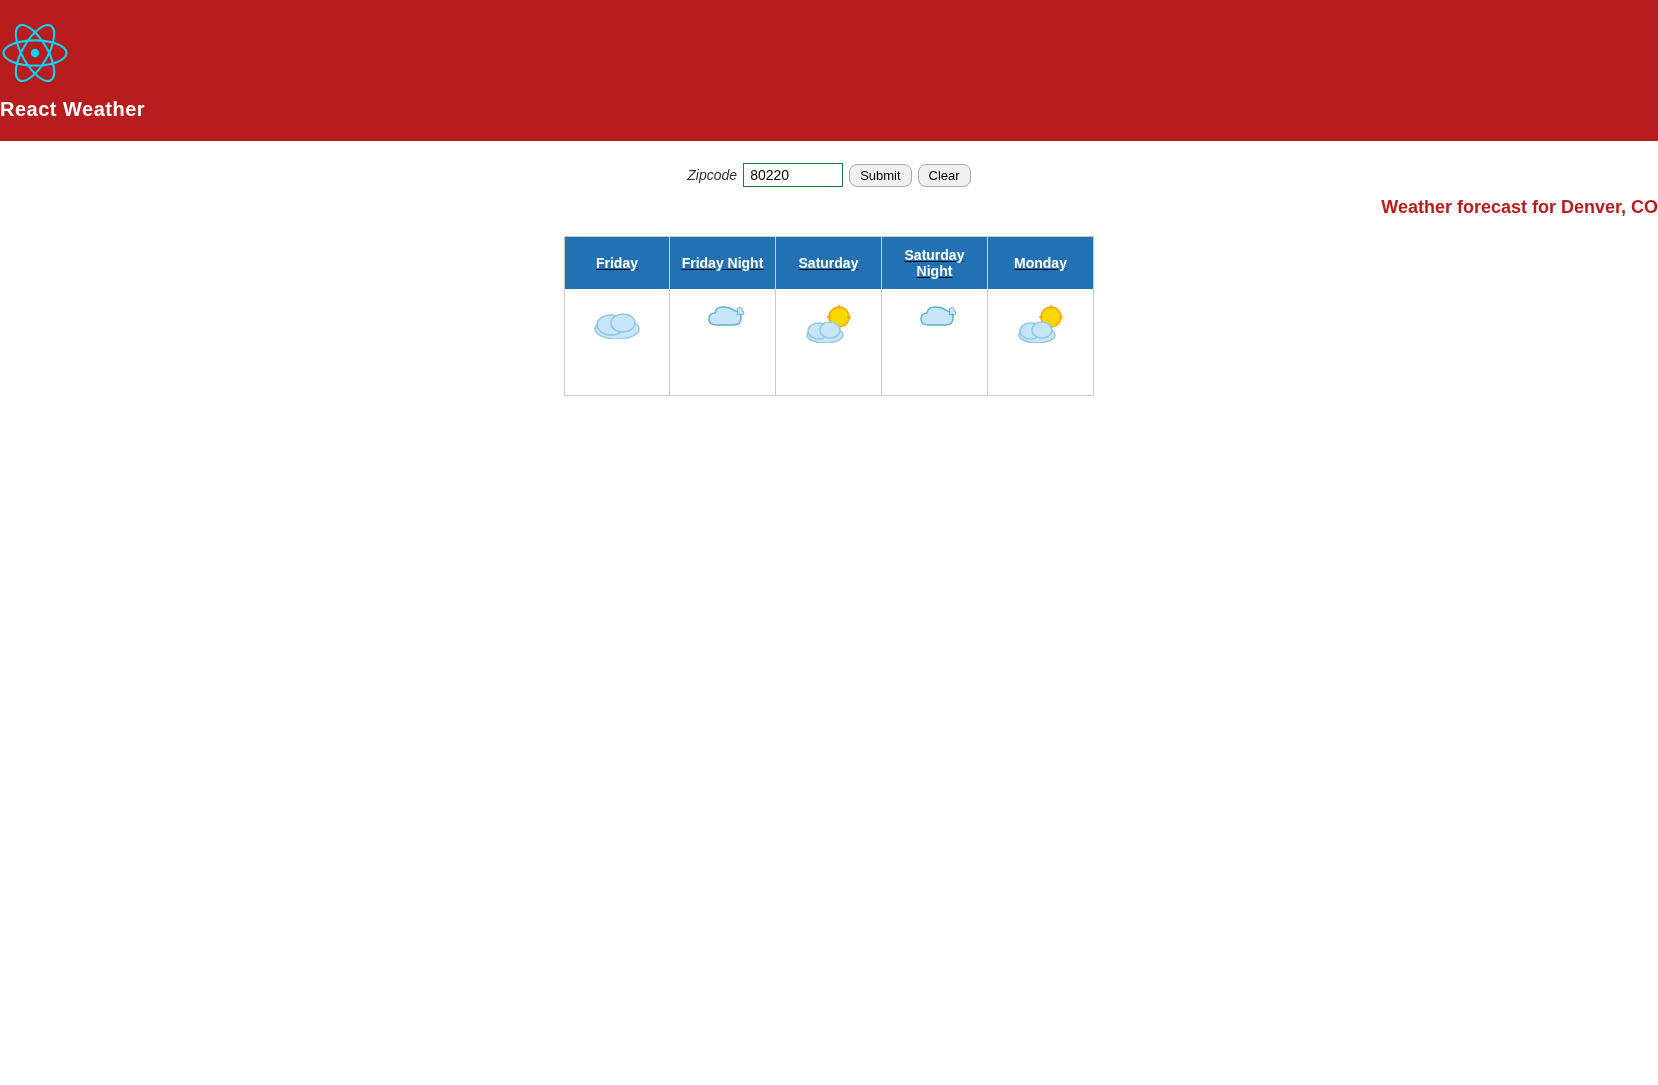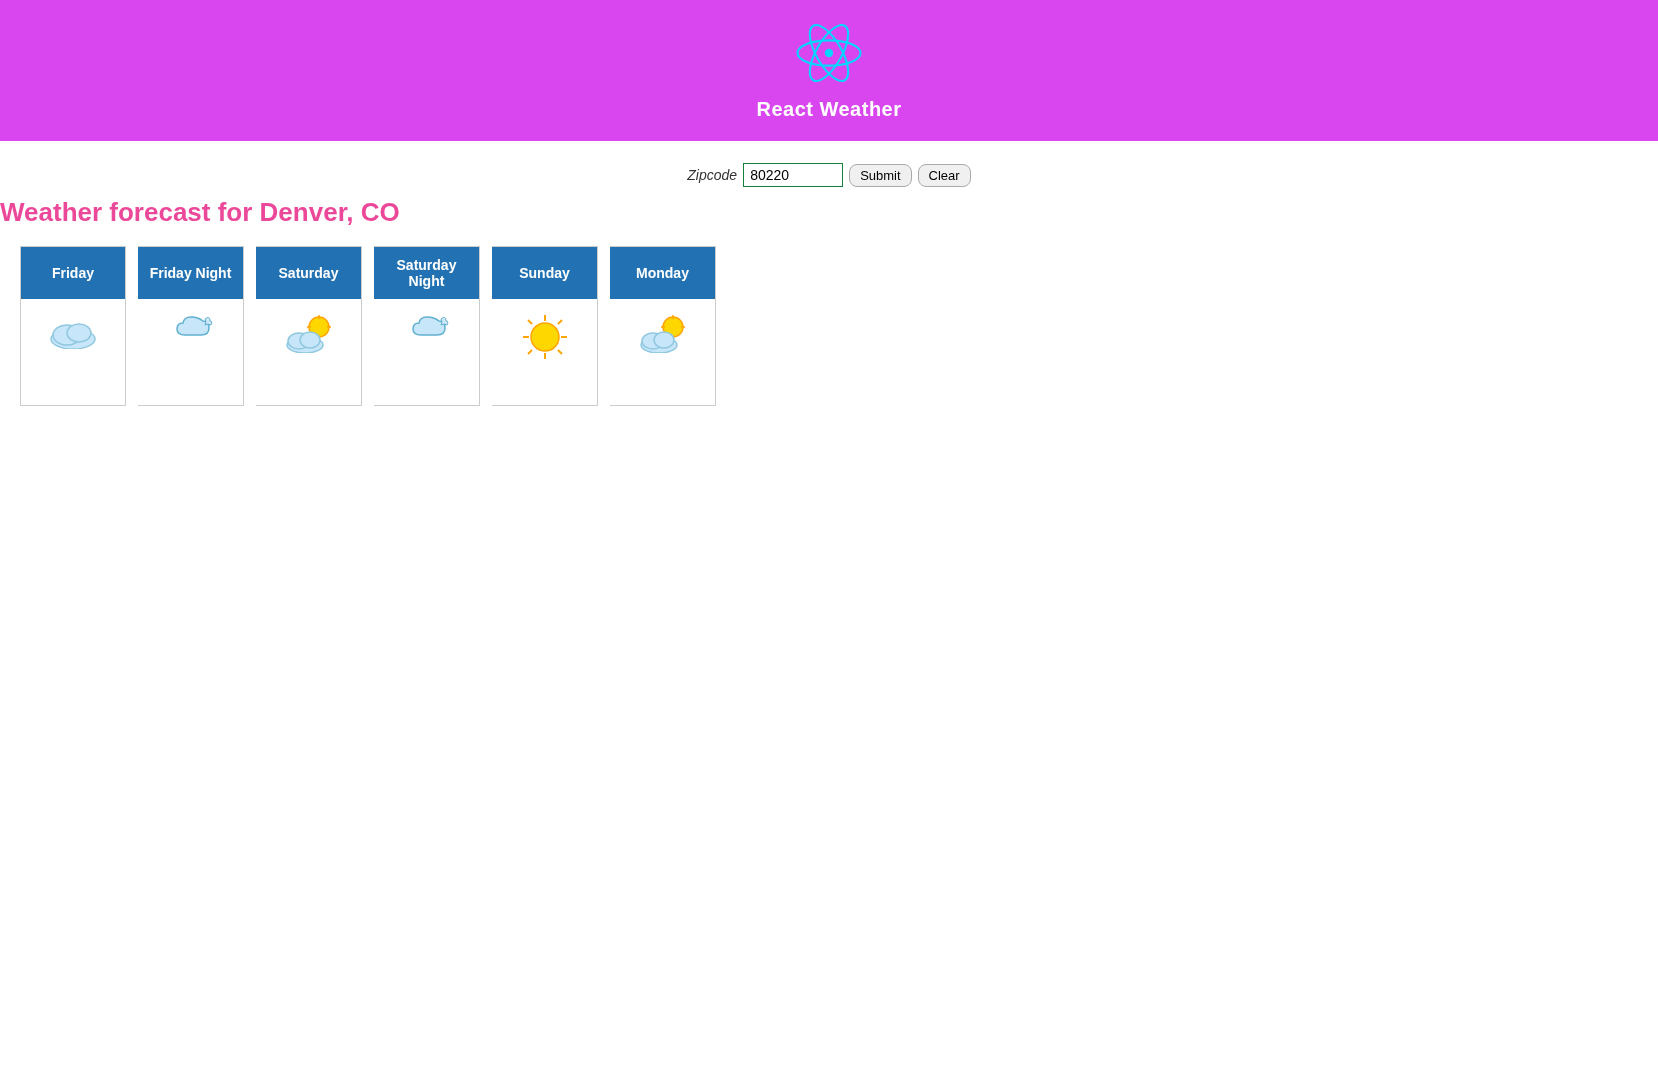--- a/index.html
+++ b/index.html
@@ -7,24 +7,23 @@
       margin: 0;
       padding: 0;
     }
 
     body {
       font-family: Arial, Helvetica, sans-serif;
       background: #ffffff;
     }
 
     header {
-      background: #d946ef;
+      background: #b91c1c;
       display: flex;
       flex-direction: column;
-      align-items: center;
       padding: 18px 0 20px 0;
     }
 
     .react-logo {
       width: 70px;
       height: 70px;
       margin-bottom: 10px;
     }
 
     .app-title {
@@ -58,32 +57,33 @@
     .btn {
       padding: 3px 10px;
       font-size: 13px;
       border: 1px solid #aaa;
       background: #f0f0f0;
       cursor: pointer;
       border-radius: 8px;
     }
 
     .forecast-title {
-      text-align: left;
-      font-size: 26px;
+      text-align: right;
+      font-size: 18px;
       font-weight: bold;
       margin-bottom: 18px;
-      color: #ec4899;
+      color: #b91c1c;
     }
 
     .forecast-grid {
       display: flex;
-      justify-content: flex-start;
-      gap: 12px;
+      justify-content: center;
+      gap: 0;
       padding: 0 20px;
+      text-decoration: underline;
     }
 
     .day-card {
       display: flex;
       flex-direction: column;
       align-items: center;
       border: 1px solid #ccc;
       width: 106px;
       min-height: 160px;
     }
@@ -173,34 +173,20 @@
     </svg></div>
     </div>
     <div class="day-card">
       <div class="day-header">Saturday Night</div>
       <div class="day-icon"><svg width="52" height="40" viewBox="0 0 52 40" xmlns="http://www.w3.org/2000/svg">
       <path d="M38,8 Q44,8 44,15 Q44,22 36,22 L20,22 Q12,22 12,16 Q12,10 18,10 Q19,4 26,4 Q33,4 38,8 Z" fill="#c8e6fa" stroke="#60b0d0" stroke-width="1.5"></path>
       <path d="M40,6 Q45,2 45,8 Q48,8 46,12 Q43,10 40,12 Q42,9 40,6 Z" fill="#d0e8f8" stroke="#60b0d0" stroke-width="1"></path>
     </svg></div>
     </div>
     <div class="day-card">
-      <div class="day-header">Sunday</div>
-      <div class="day-icon"><svg width="48" height="48" viewBox="0 0 48 48" xmlns="http://www.w3.org/2000/svg">
-      <circle cx="24" cy="24" r="14" fill="#FFD700" stroke="#FFA500" stroke-width="1.5"></circle>
-      <line x1="24" y1="2" x2="24" y2="8" stroke="#FFA500" stroke-width="2"></line>
-      <line x1="24" y1="40" x2="24" y2="46" stroke="#FFA500" stroke-width="2"></line>
-      <line x1="2" y1="24" x2="8" y2="24" stroke="#FFA500" stroke-width="2"></line>
-      <line x1="40" y1="24" x2="46" y2="24" stroke="#FFA500" stroke-width="2"></line>
-      <line x1="7" y1="7" x2="11" y2="11" stroke="#FFA500" stroke-width="2"></line>
-      <line x1="37" y1="37" x2="41" y2="41" stroke="#FFA500" stroke-width="2"></line>
-      <line x1="41" y1="7" x2="37" y2="11" stroke="#FFA500" stroke-width="2"></line>
-      <line x1="11" y1="37" x2="7" y2="41" stroke="#FFA500" stroke-width="2"></line>
-    </svg></div>
-    </div>
-    <div class="day-card">
       <div class="day-header">Monday</div>
       <div class="day-icon"><svg width="52" height="40" viewBox="0 0 52 40" xmlns="http://www.w3.org/2000/svg">
 
       <circle cx="36" cy="14" r="10" fill="#FFD700" stroke="#FFA500" stroke-width="1.5"></circle>
 
       <line x1="36" y1="2" x2="36" y2="6" stroke="#FFA500" stroke-width="1.5"></line>
       <line x1="36" y1="22" x2="36" y2="26" stroke="#FFA500" stroke-width="1.5"></line>
       <line x1="24" y1="14" x2="28" y2="14" stroke="#FFA500" stroke-width="1.5"></line>
       <line x1="44" y1="14" x2="48" y2="14" stroke="#FFA500" stroke-width="1.5"></line>
 

